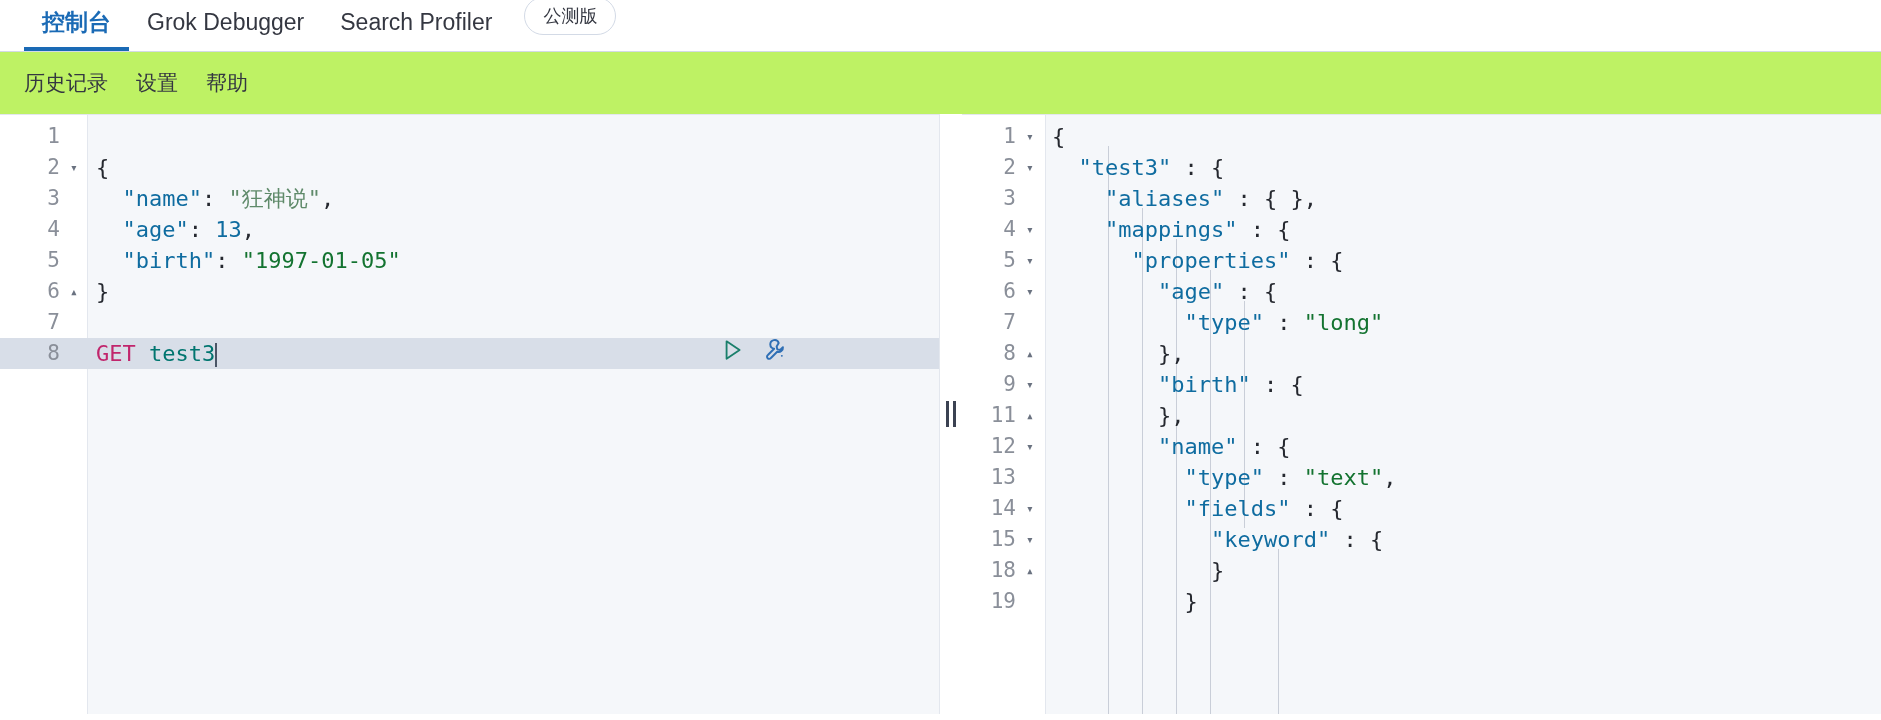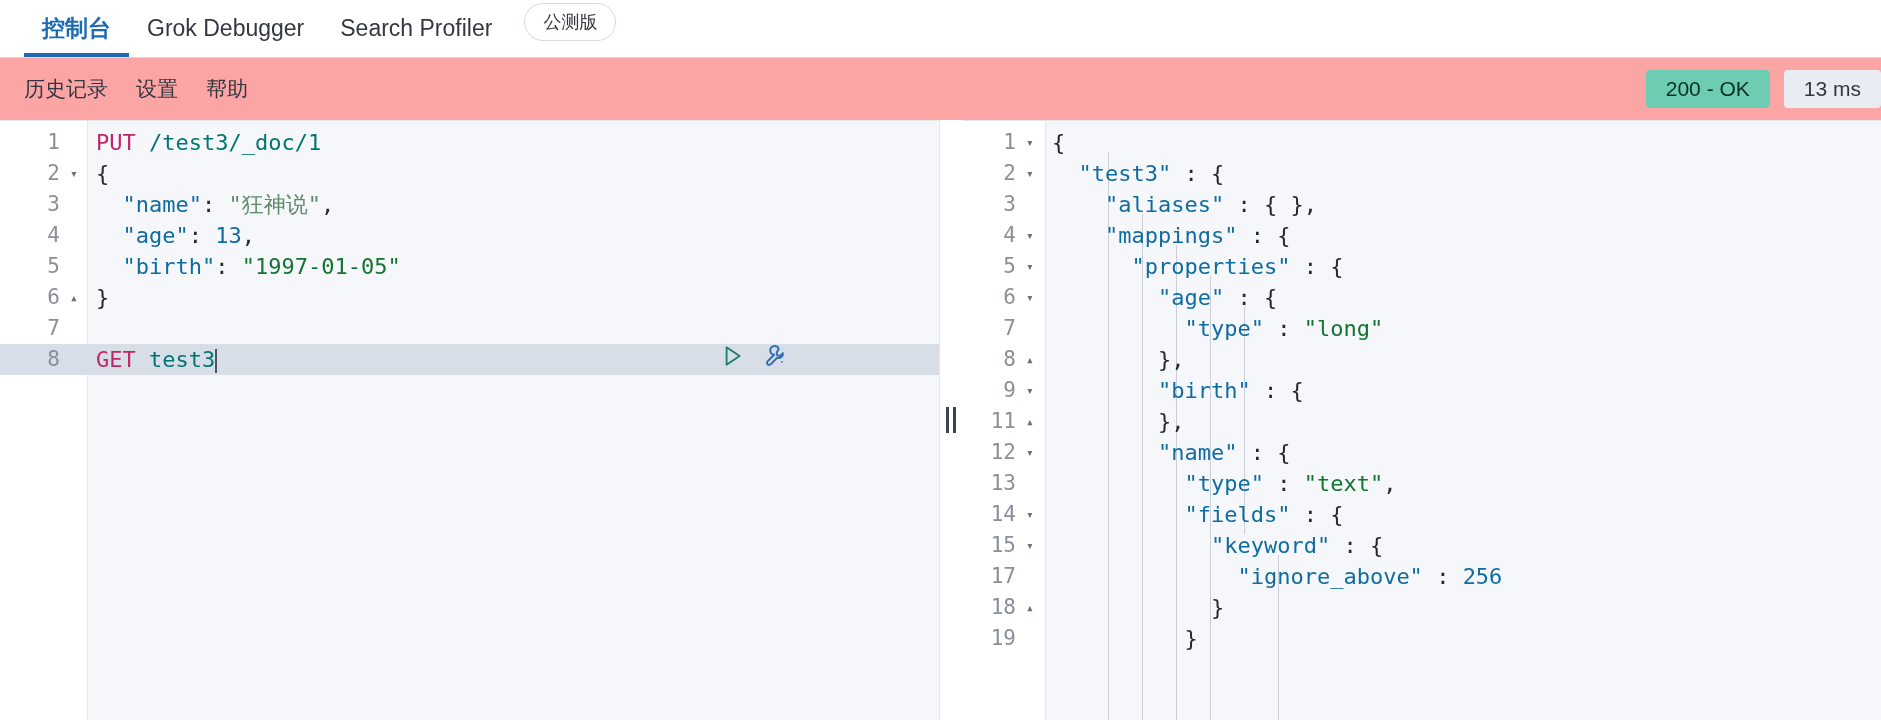--- a/index.html
+++ b/index.html
@@ -8,21 +8,21 @@
     width: 1881px;
     height: 720px;
     overflow: hidden;
     background: #ffffff;
     font-family: "Liberation Sans", sans-serif;
     -webkit-font-smoothing: antialiased;
   }
 
   
   .tabbar {
-    height: 58px;
+    height: 52px;
     background: #ffffff;
     border-bottom: 1px solid #d3dae6;
     display: flex;
     align-items: flex-end;
     padding-left: 24px;
     position: relative;
   }
   .tab {
     position: relative;
     height: 58px;
@@ -52,21 +52,21 @@
     font-weight: 400;
     color: #343741;
     background: #ffffff;
     white-space: nowrap;
     cursor: pointer;
   }
 
   
   .toolbar {
     height: 62px;
-    background: #fca5a5;
+    background: #bef264;
     display: flex;
     align-items: center;
     padding-left: 24px;
     position: relative;
   }
   .toolbar-link {
     font-size: 21px;
     color: #343741;
     margin-right: 28px;
     cursor: pointer;
@@ -264,32 +264,28 @@
     <span>Search Profiler</span>
   </div>
   <div class="beta-pill">公测版</div>
 </div>
 
 <div class="toolbar">
   <span class="toolbar-link">历史记录</span>
   <span class="toolbar-link">设置</span>
   <span class="toolbar-link">帮助</span>
 
-  <div class="status-area">
-    <span class="badge-ok">200 - OK</span>
-    <span class="badge-time">13 ms</span>
-  </div>
 </div>
 
 <div class="panes">
 
   <div class="editor-pane request">
     <div class="gutter"></div>
     <div class="code-area" id="req-code">
-        <div class="cline"><span class="lnum">1</span><span class="fold"></span><span class="ctext"><span class="t-method">PUT</span> <span class="t-url">/test3/_doc/1</span></span></div>
+        <div class="cline"><span class="lnum">1</span><span class="fold"></span></div>
         <div class="cline"><span class="lnum">2</span><span class="fold">▾</span><span class="ctext"><span class="t-punc">{</span></span></div>
         <div class="cline"><span class="lnum">3</span><span class="fold"></span><span class="ctext">  <span class="t-key">"name"</span><span class="t-punc">:</span><span class="t-punc"> </span><span class="t-cn">"狂神说"</span><span class="t-punc">,</span></span></div>
         <div class="cline"><span class="lnum">4</span><span class="fold"></span><span class="ctext">  <span class="t-key">"age"</span><span class="t-punc">:</span><span class="t-punc"> </span><span class="t-num">13</span><span class="t-punc">,</span></span></div>
         <div class="cline"><span class="lnum">5</span><span class="fold"></span><span class="ctext">  <span class="t-key">"birth"</span><span class="t-punc">:</span><span class="t-punc"> </span><span class="t-str">"1997-01-05"</span></span></div>
         <div class="cline"><span class="lnum">6</span><span class="fold">▴</span><span class="ctext"><span class="t-punc">}</span></span></div>
         <div class="cline"><span class="lnum">7</span><span class="fold"></span><span class="ctext"></span></div>
         <div class="cline active-line"><span class="lnum">8</span><span class="fold"></span><span class="ctext"><span class="t-method">GET</span> <span class="t-url">test3</span><span class="caret"></span></span><span class="line-actions"><span class="icon-play"><svg width="26" height="26" viewBox="0 0 24 24" fill="none" stroke="#1a7f6b" stroke-width="1.7" stroke-linejoin="round">
                 <polygon points="7,4 19,12 7,20"></polygon>
               </svg></span><span class="icon-wrench"><svg width="26" height="26" viewBox="0 0 24 24" fill="none" stroke="#2f6fb5" stroke-width="1.8" stroke-linecap="round" stroke-linejoin="round">
                 <path d="M14.5 5.5a4 4 0 1 0-4.2 5.3L4.5 16.6a2 2 0 1 0 2.8 2.8l5.8-5.8a4 4 0 0 0 5.3-4.2l-2.6 2.6-2.6-.6-.6-2.6z"></path>
@@ -323,18 +319,17 @@
         <div class="cline"><span class="lnum">5</span><span class="fold">▾</span><span class="ctext">      <span class="t-key">"properties"</span><span class="t-punc"> </span><span class="t-punc">:</span><span class="t-punc"> </span><span class="t-punc">{</span></span></div>
         <div class="cline"><span class="lnum">6</span><span class="fold">▾</span><span class="ctext">        <span class="t-key">"age"</span><span class="t-punc"> </span><span class="t-punc">:</span><span class="t-punc"> </span><span class="t-punc">{</span></span></div>
         <div class="cline"><span class="lnum">7</span><span class="fold"></span><span class="ctext">          <span class="t-key">"type"</span><span class="t-punc"> </span><span class="t-punc">:</span><span class="t-punc"> </span><span class="t-str">"long"</span></span></div>
         <div class="cline"><span class="lnum">8</span><span class="fold">▴</span><span class="ctext">        <span class="t-punc">}</span><span class="t-punc">,</span></span></div>
         <div class="cline"><span class="lnum">9</span><span class="fold">▾</span><span class="ctext">        <span class="t-key">"birth"</span><span class="t-punc"> </span><span class="t-punc">:</span><span class="t-punc"> </span><span class="t-punc">{</span></span></div>
         <div class="cline"><span class="lnum">11</span><span class="fold">▴</span><span class="ctext">        <span class="t-punc">}</span><span class="t-punc">,</span></span></div>
         <div class="cline"><span class="lnum">12</span><span class="fold">▾</span><span class="ctext">        <span class="t-key">"name"</span><span class="t-punc"> </span><span class="t-punc">:</span><span class="t-punc"> </span><span class="t-punc">{</span></span></div>
         <div class="cline"><span class="lnum">13</span><span class="fold"></span><span class="ctext">          <span class="t-key">"type"</span><span class="t-punc"> </span><span class="t-punc">:</span><span class="t-punc"> </span><span class="t-str">"text"</span><span class="t-punc">,</span></span></div>
         <div class="cline"><span class="lnum">14</span><span class="fold">▾</span><span class="ctext">          <span class="t-key">"fields"</span><span class="t-punc"> </span><span class="t-punc">:</span><span class="t-punc"> </span><span class="t-punc">{</span></span></div>
         <div class="cline"><span class="lnum">15</span><span class="fold">▾</span><span class="ctext">            <span class="t-key">"keyword"</span><span class="t-punc"> </span><span class="t-punc">:</span><span class="t-punc"> </span><span class="t-punc">{</span></span></div>
-        <div class="cline"><span class="lnum">17</span><span class="fold"></span><span class="ctext">              <span class="t-key">"ignore_above"</span><span class="t-punc"> </span><span class="t-punc">:</span><span class="t-punc"> </span><span class="t-num">256</span></span></div>
         <div class="cline"><span class="lnum">18</span><span class="fold">▴</span><span class="ctext">            <span class="t-punc">}</span></span></div>
         <div class="cline"><span class="lnum">19</span><span class="fold"></span><span class="ctext">          <span class="t-punc">}</span></span></div>
       </div>
   </div>
 </div>
 
 </body></html>

